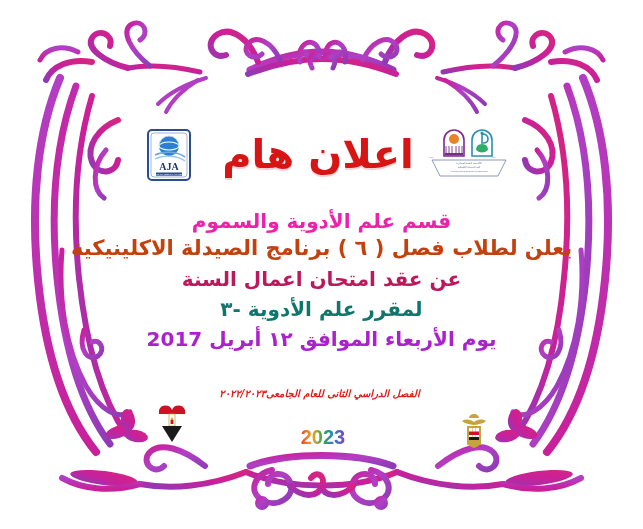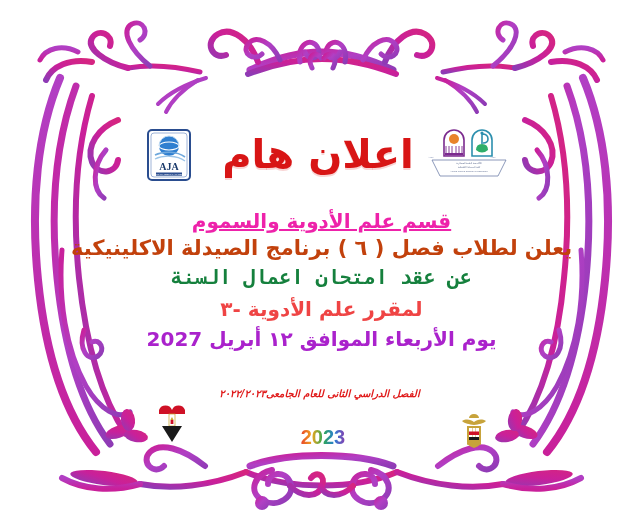--- a/index.html
+++ b/index.html
@@ -47,24 +47,24 @@
   .body-block{
     position:absolute;left:0;right:0;top:208px;
     text-align:center;
     direction:rtl;
   }
   .body-block .line{
     font-weight:bold;
     line-height:1.32;
     white-space:nowrap;
   }
-  .l-dept{    font-size:20px; color:#ee22aa;text-decoration:underline; }
+  .l-dept{    font-size:20px; color:#ee22aa; }
   .l-announce{font-size:21px; color:#c2410c; margin-top:1px;}
-  .l-exam{    font-size:20px; color:#15803d; margin-top:3px;font-family:Liberation Mono, monospace;}
-  .l-course{  font-size:20px; color:#ef4444; margin-top:3px;}
+  .l-exam{    font-size:20px; color:#be185d; margin-top:3px;}
+  .l-course{  font-size:20px; color:#0f766e; margin-top:3px;}
   .l-date{    font-size:20px; color:#aa22cc; margin-top:4px;}
   .l-term{
     position:absolute;left:0;right:4px;top:388px;
     text-align:center;
     direction:rtl;
     font-size:10px;font-weight:bold;color:#e01b1b;
     white-space:nowrap;
     font-style:italic;
   }
   
@@ -296,21 +296,21 @@
     </svg>
   </div>
 
   <div class="headline">اعلان  هام</div>
 
   <div class="body-block">
     <div class="line l-dept">قسم علم الأدوية والسموم</div>
     <div class="line l-announce">يعلن لطلاب فصل ( ٦ ) برنامج الصيدلة الاكلينيكية</div>
     <div class="line l-exam">عن عقد امتحان اعمال السنة</div>
     <div class="line l-course">لمقرر علم الأدوية -٣</div>
-    <div class="line l-date">يوم الأربعاء الموافق ١٢ أبريل 2027</div>
+    <div class="line l-date">يوم الأربعاء الموافق ١٢ أبريل 2017</div>
   </div>
 
   <div class="l-term">الفصل الدراسي الثانى للعام الجامعى٢٠٢٢/٢٠٢٣</div>
 
   <div class="flag-dec">
     <svg viewBox="0 0 30 48" width="30" height="48" aria-hidden="true">
       <path d="M2 14 a7 7 0 0 1 13 0 a7 7 0 0 1 13 0 L28 18 L2 18 Z" fill="#cf1126"></path>
       <rect x="2" y="16" width="26" height="2" fill="#cf1126"></rect>
       <rect x="12" y="18" width="6" height="12" fill="#ffffff" stroke="#c8a227" stroke-width="0.7"></rect>
       <path d="M15 21 l1.6 3 h-3.2 Z" fill="#c8a227"></path>

